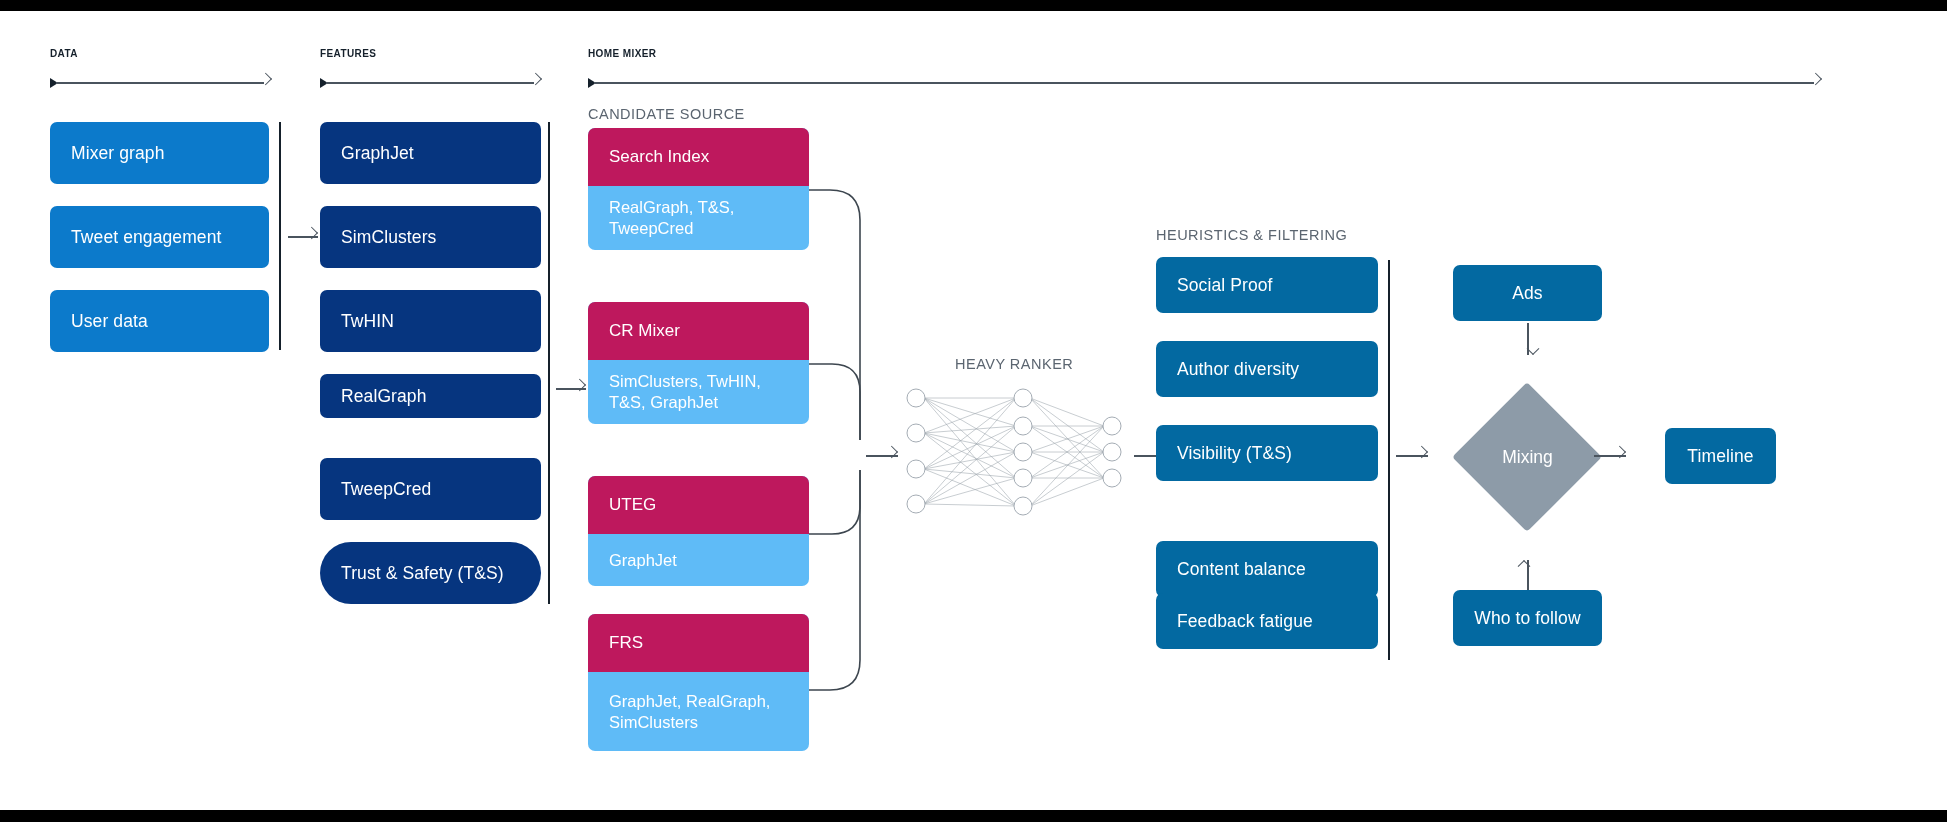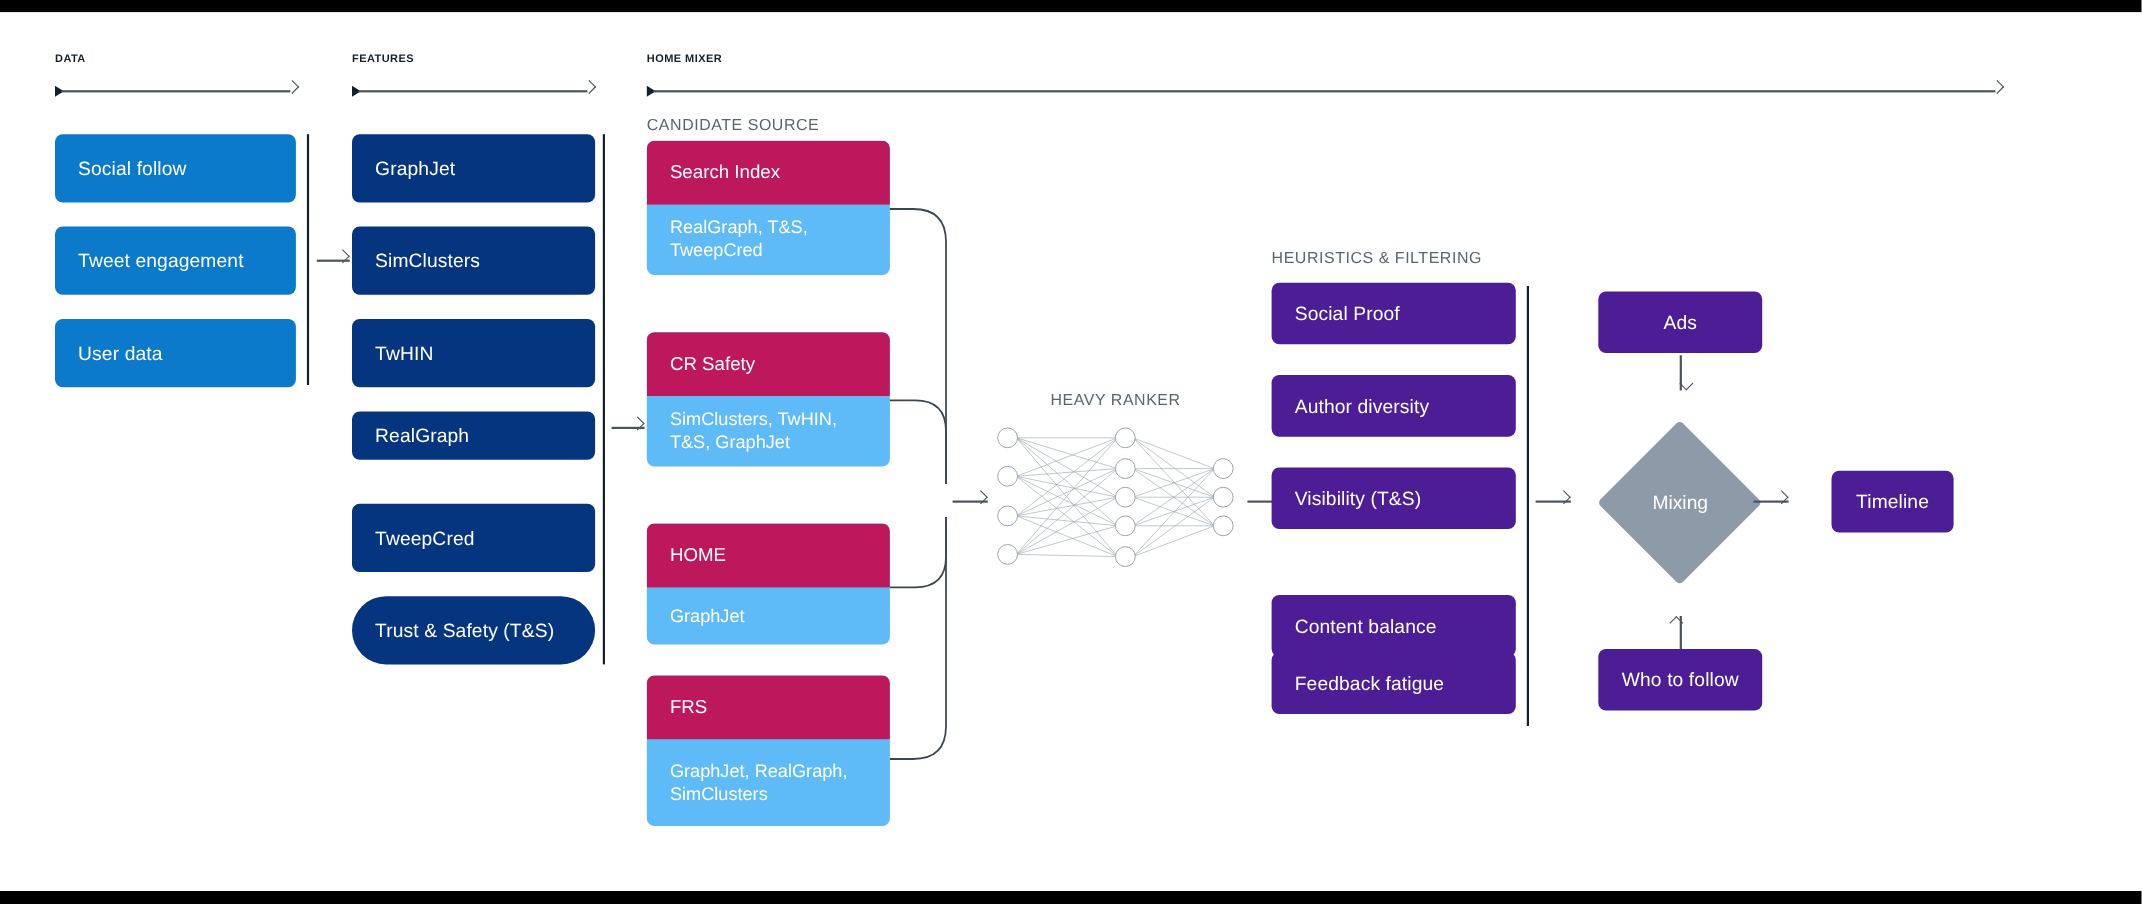--- a/index.html
+++ b/index.html
@@ -56,21 +56,21 @@
     display:flex;
     align-items:center;
     box-sizing:border-box;
     padding-left:21px;
     color:#ffffff;
     font-size:17.5px;
     letter-spacing:0.1px;
   }
   .box.light{background:#0C7ACB;}
   .box.dark{background:#06357F;}
-  .box.tw{background:#4c1d95;}
+  .box.tw{background:#0369a1;}
   .box.center{justify-content:center;padding-left:0;}
 
   .cs-card{
     position:absolute;
     border-radius:7px;
     overflow:hidden;
     background:#5FBBF7;
   }
   .cs-head{
     background:#be185d;
@@ -151,21 +151,21 @@
 </div>
 
 <div class="stage-label" style="left:588px;top:48px;">HOME MIXER</div>
 <div class="axis" style="left:588px;top:78px;width:1234px;">
   <div class="tail"></div>
   <div class="line" style="width:1220px;"></div>
   <div class="head" style="left:1224px;"></div>
 </div>
 
 <div class="box light" style="left:50px;top:122px;width:219px;height:62px;">
-  <span>Social follow</span>
+  <span>Mixer graph</span>
 </div>
 <div class="box light" style="left:50px;top:206px;width:219px;height:62px;">
   <span>Tweet engagement</span>
 </div>
 <div class="box light" style="left:50px;top:290px;width:219px;height:62px;">
   <span>User data</span>
 </div>
 
 <div class="vsep" style="left:279px;top:122px;height:228px;"></div>
 <div class="arrow-h" style="left:288px;top:231px;width:30px;">
@@ -200,27 +200,27 @@
 
 <div class="sub-label" style="left:588px;top:106px;">CANDIDATE SOURCE</div>
 
 <div class="cs-card" style="left:588px;top:128px;width:221px;height:122px;">
   <div class="cs-head" style="height:58px;">Search Index</div>
   <div class="cs-body" style="height:64px;">RealGraph, T&amp;S,
 TweepCred</div>
 </div>
 
 <div class="cs-card" style="left:588px;top:302px;width:221px;height:122px;">
-  <div class="cs-head" style="height:58px;">CR Safety</div>
+  <div class="cs-head" style="height:58px;">CR Mixer</div>
   <div class="cs-body" style="height:64px;">SimClusters, TwHIN,
 T&amp;S, GraphJet</div>
 </div>
 
 <div class="cs-card" style="left:588px;top:476px;width:221px;height:110px;">
-  <div class="cs-head" style="height:58px;">HOME</div>
+  <div class="cs-head" style="height:58px;">UTEG</div>
   <div class="cs-body" style="height:52px;">GraphJet</div>
 </div>
 
 <div class="cs-card" style="left:588px;top:614px;width:221px;height:137px;">
   <div class="cs-head" style="height:58px;">FRS</div>
   <div class="cs-body" style="height:79px;">GraphJet, RealGraph,
 SimClusters</div>
 </div>
 
 <svg style="left:0;top:0;width:1947px;height:822px;">

